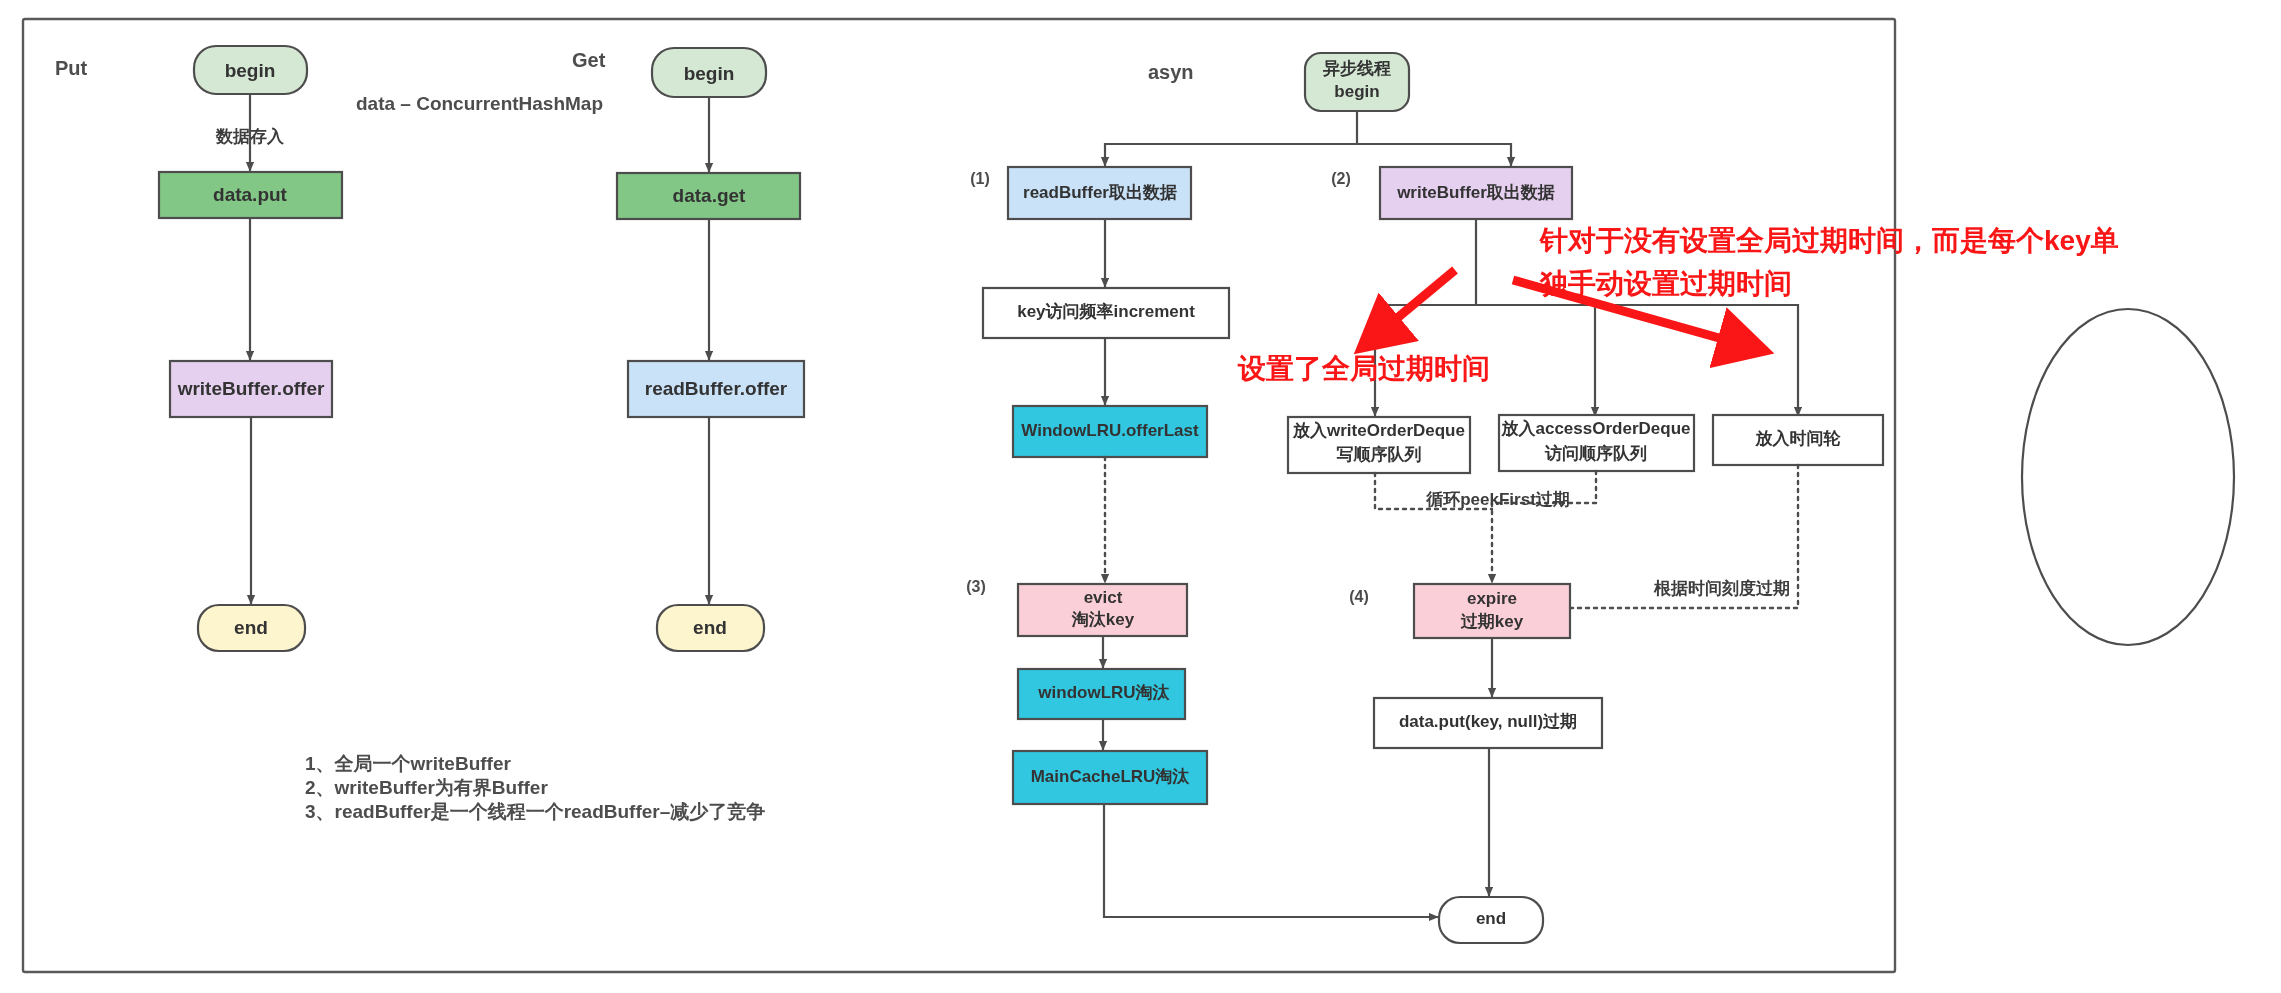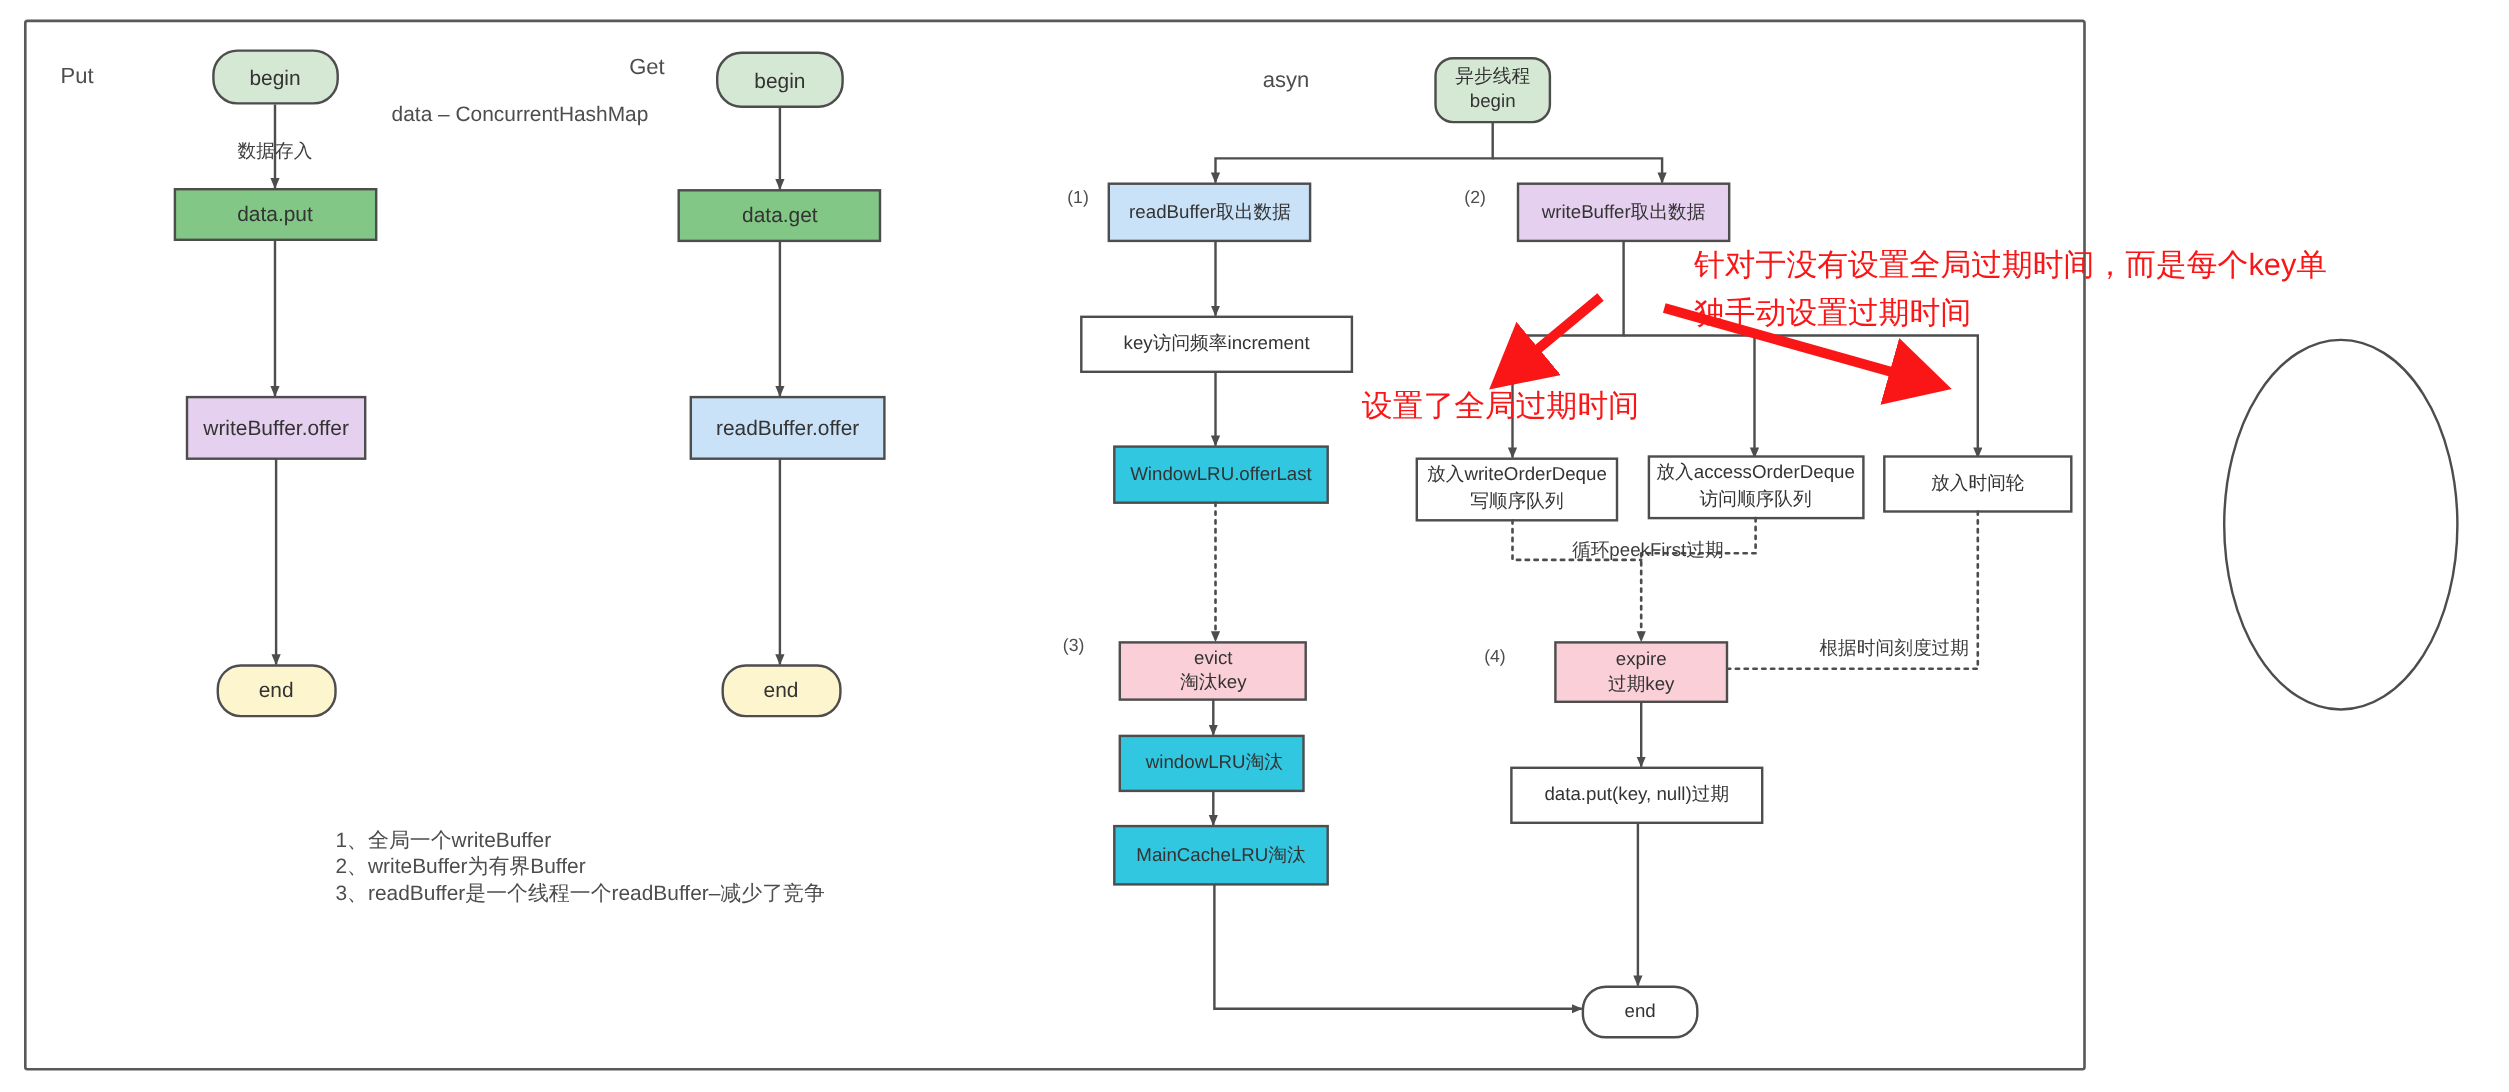--- a/index.html
+++ b/index.html
@@ -1,18 +1,18 @@
 <!DOCTYPE html>
 <html><head>
 <meta charset="utf-8">
 <style>
   html,body{margin:0;padding:0;background:#ffffff;}
   body{width:2281px;height:993px;overflow:hidden;
        font-family:"Liberation Sans","DejaVu Sans",sans-serif;}
-  #stage{position:relative;width:2281px;height:993px;background:#fff;}
+  #stage{position:relative;width:2281px;height:993px;background:#fff;font-weight:bold;}
   svg{position:absolute;left:0;top:0;width:2281px;height:993px;}
   .nodeText{font-family:"Liberation Sans","DejaVu Sans",sans-serif;
             font-size:19px;fill:#333333;text-anchor:middle;dominant-baseline:middle;}
   .nodeTextSm{font-family:"Liberation Sans","DejaVu Sans",sans-serif;
             font-size:17px;fill:#333333;text-anchor:middle;dominant-baseline:middle;}
   .lane{font-family:"Liberation Sans","DejaVu Sans",sans-serif;
         font-size:20px;fill:#4d4d4d;text-anchor:start;dominant-baseline:middle;}
   .edgeLabel{font-family:"Liberation Sans","DejaVu Sans",sans-serif;
         font-size:17px;fill:#3d3d3d;text-anchor:middle;dominant-baseline:middle;}
   .stepNo{font-family:"Liberation Sans","DejaVu Sans",sans-serif;

